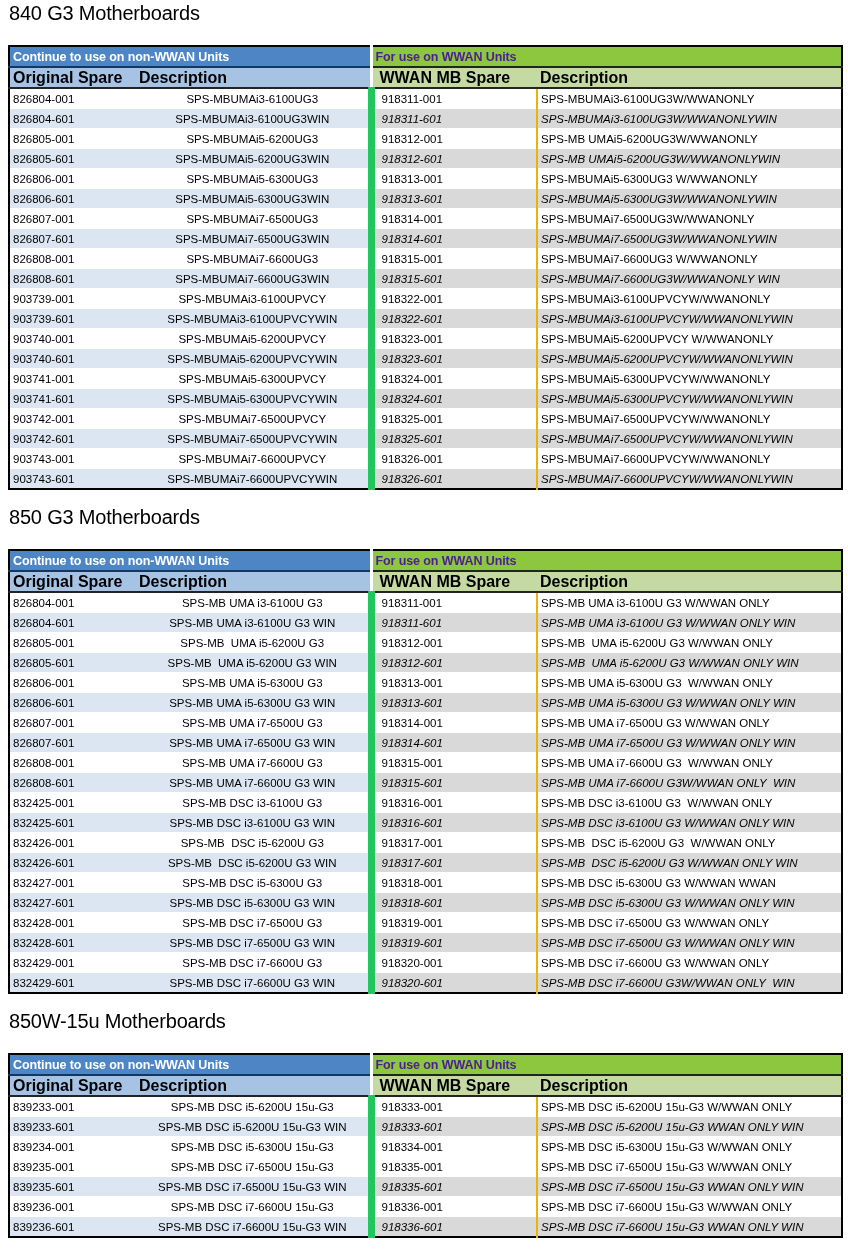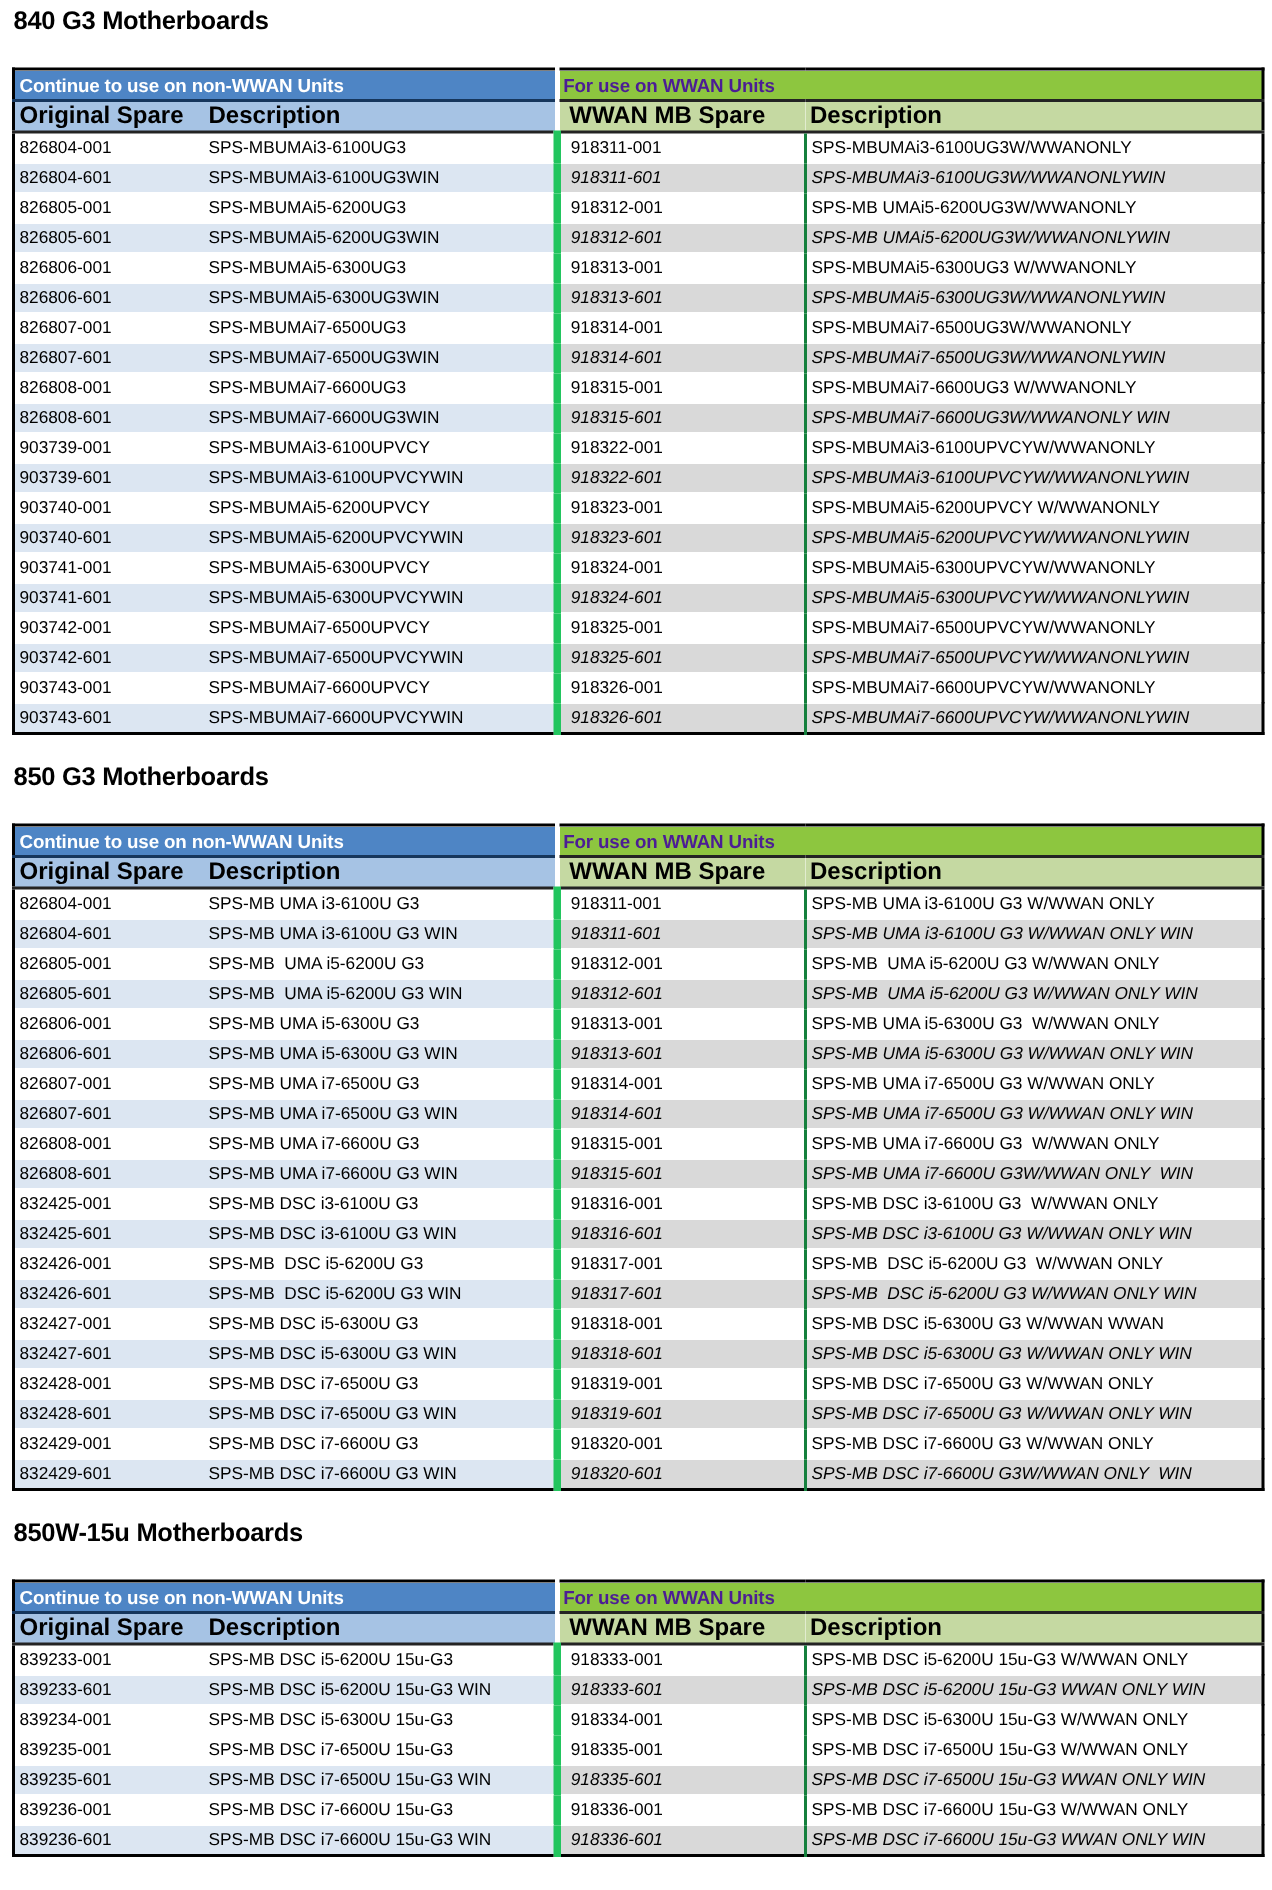--- a/index.html
+++ b/index.html
@@ -6,22 +6,22 @@
     margin: 0; padding: 0;
     width: 848px; height: 1260px;
     background: #ffffff;
     font-family: "Liberation Sans", sans-serif;
     color: #000;
     overflow: hidden;
   }
   .page { padding: 0 7px 0 8px; }
 
   .title {
-    font-size: 17px;
-    font-weight: bold;
+    font-size: 20px;
+    font-weight: normal;
     line-height: 17px;
     margin: 19px 0 23px 1px;
     letter-spacing: -0.2px;
   }
   .section:first-child .title { margin-top: 5px; }
 
   table.parts-table {
     width: 833px;
     table-layout: fixed;
     border-collapse: collapse;
@@ -72,22 +72,22 @@
   th.colh.blue { background: var(--subhead-blue); }
   th.colh.green { background: var(--subhead-green); margin-top: 20px; }
   th.colh:nth-child(2) { border-right: 3px solid #ffffff; }
 
   
   td {
     height: 19px;
     border-bottom: 1px solid #ffffff;
     background: #ffffff;
   }
-  td:nth-child(2) { border-right: 5px solid #22c55e; }
-  td:nth-child(3) { border-right: 2px solid #15803d; }
+  td:nth-child(2) { border-right: 7px solid #22c55e; text-align: center; }
+  td:nth-child(3) { border-right: 2px solid #eab308; }
   tr.banded td:nth-child(1), tr.banded td:nth-child(2) { background: var(--band-blue); }
   tr.banded td:nth-child(3), tr.banded td:nth-child(4) { background: var(--band-gray); font-style: italic; }
 </style>
 </head>
 <body>
 
 <div class="page">
   <section class="section">
     <h2 class="title">840 G3 Motherboards</h2>
     <table class="parts-table">

